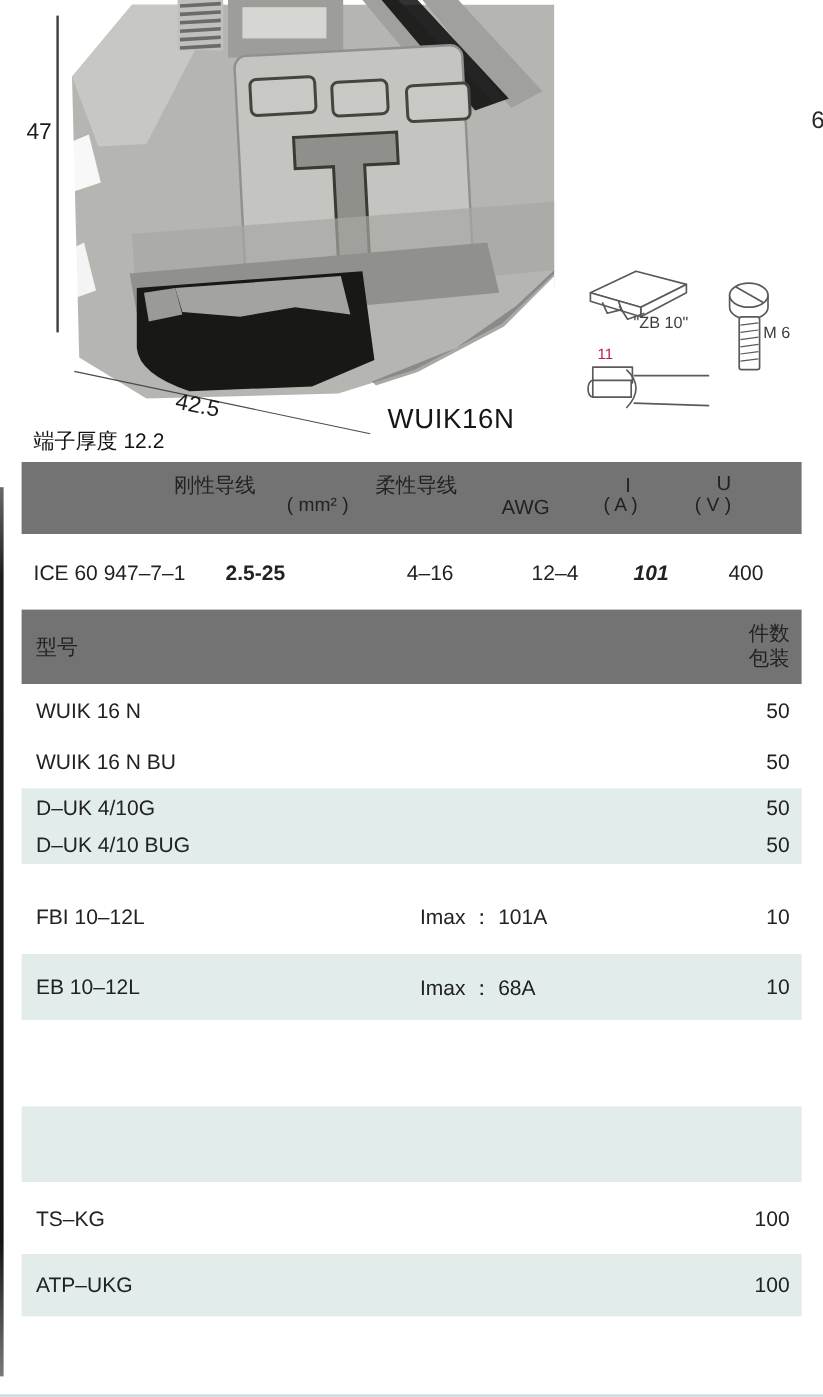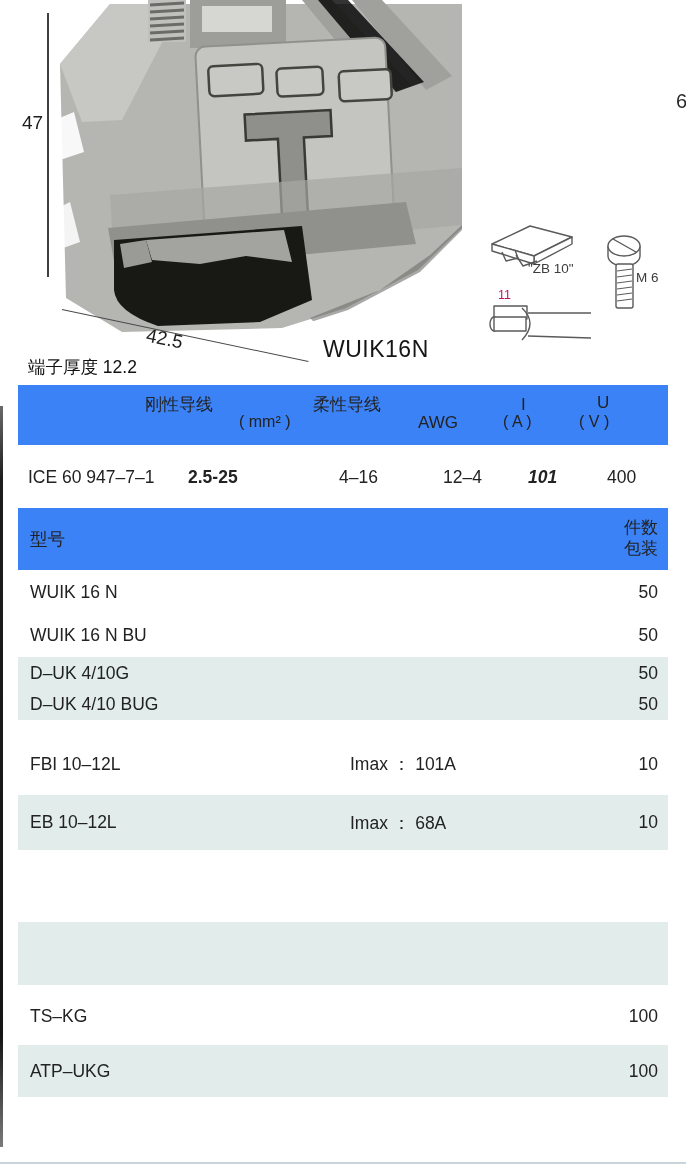--- a/index.html
+++ b/index.html
@@ -10,31 +10,31 @@
   }
   .abs{position:absolute;}
   
   .edge-left{position:absolute;left:0;top:406px;width:3px;height:741px;
     background:linear-gradient(180deg,#6a6a6a 0%,#1d1d1d 10%,#141414 85%,#7a7a7a 100%);}
   .edge-bottom{position:absolute;left:0;bottom:0;width:100%;height:2px;background:#9fb3bd;opacity:.55;}
   
   .dim-line-v{position:absolute;left:47px;top:13px;width:1.5px;height:264px;background:#3f3f3f;}
   .dim-line-diag{position:absolute;left:62px;top:309px;width:252px;height:1.3px;background:#4a4a4a;
     transform:rotate(11.9deg);transform-origin:left top;}
-  .dim-47{left:22px;top:112px;font-size:19px;color:#1c1c1c;}
+  .dim-47{left:22px;top:100px;font-size:19px;color:#1c1c1c;}
   .dim-425{left:146px;top:328px;font-size:19px;color:#1c1c1c;transform:rotate(11.5deg);}
   .thickness{left:28px;top:355px;font-size:17.5px;color:#111;}
   .product-name{left:323px;top:336px;font-size:23px;letter-spacing:.5px;color:#161616;}
   .page-num{left:676px;top:90px;font-size:20px;color:#2a2a2a;}
   
   .lbl-zb{left:528px;top:261px;font-size:13.5px;color:#3d3d3d;}
   .lbl-m6{left:636px;top:270px;font-size:13.5px;color:#3d3d3d;}
   .lbl-11{left:498px;top:288px;font-size:12.5px;color:#be185d;}
   
-  .band{position:absolute;left:18px;width:650px;background:#3b82f6;}
+  .band{position:absolute;left:18px;width:650px;background:#737373;}
   .spec-head{top:385px;height:60px;}
   .order-head{top:508px;height:62px;}
   .spec-cell,.spec-hcell{position:absolute;font-size:17px;white-space:nowrap;color:#222;}
   .spec-hcell.unit{font-size:16px;}
   .spec-cell{top:467px;font-size:17.5px;text-align:center;}
   .bold{font-weight:700;}
   .semibold{font-weight:600;}
   #order-rows{position:absolute;left:18px;top:0;width:650px;height:100%;}
   .order-row{position:absolute;left:0;width:650px;display:flex;align-items:center;gap:42px;}
   .order-row.shaded{background:#e2eceb;}

